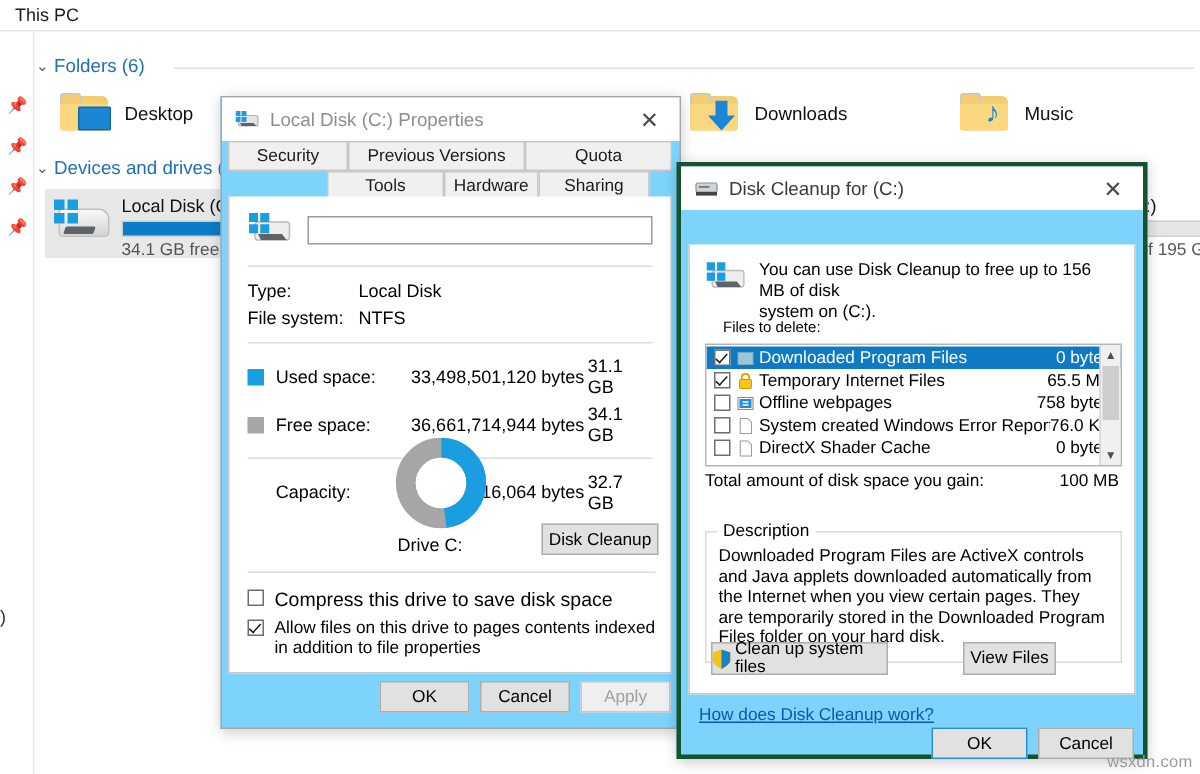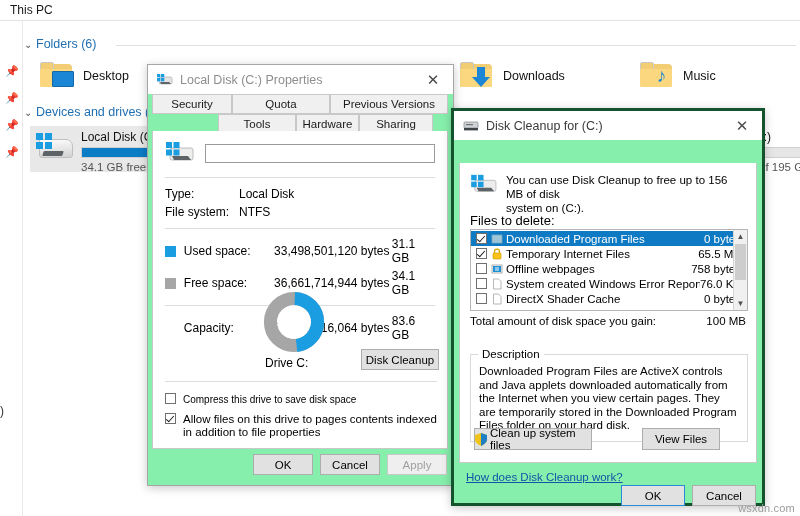--- a/index.html
+++ b/index.html
@@ -52,21 +52,21 @@
   .drive-ico .win{position:absolute;left:1px;top:3px;width:17px;height:17px;}
   .win i{position:absolute;width:7px;height:7px;background:#1b9de2;}
   .win i:nth-child(1){left:0;top:0}.win i:nth-child(2){left:9px;top:0}
   .win i:nth-child(3){left:0;top:9px}.win i:nth-child(4){left:9px;top:9px}
   .drive-name{font-size:12px;color:#111;line-height:14px;}
   .bar-out{width:135px;height:11px;background:#e6e6e6;border:1px solid #d0d0d0;box-sizing:border-box;margin:3px 0 3px 0;}
   .bar-in{height:100%;background:#0b7cc6;}
   .drive-sub{font-size:11.5px;color:#555;}
 
   
-  .win-dlg{position:absolute;background:#86efac;border:1px solid #a6a6a6;box-shadow:0 2px 9px rgba(0,0,0,.22);}
+  .win-dlg{position:absolute;background:#7dd3fc;border:1px solid #a6a6a6;box-shadow:0 2px 9px rgba(0,0,0,.22);}
   .win-dlg.active{border:3px solid #14532d;}
   .title-bar{height:29px;display:flex;align-items:center;background:#ffffff;}
   .title-ico{width:16px;height:13px;margin:0 7px 0 9px;position:relative;flex:0 0 16px;}
   .title-txt{font-size:12.5px;color:#3a3a3a;flex:1;}
   .title-txt.dim{color:#8e8e8e;}
   .close-btn{width:40px;height:28px;display:flex;align-items:center;justify-content:center;font-size:15px;color:#4a4a4a;}
 
   
   .tabrow{display:flex;font-size:11.5px;}
   .tab{border:1px solid #c8c8c8;background:#f0f0f0;text-align:center;padding:3px 0;box-sizing:border-box;color:#1a1a1a;}
@@ -214,22 +214,22 @@
         <rect x="0" y="5" width="3.3" height="3.3" fill="#1b9de2"></rect>
         <rect x="4" y="5" width="3.3" height="3.3" fill="#1b9de2"></rect>
       </svg>
     </span>
     <span class="title-txt dim">Local Disk (C:) Properties</span>
     <span class="close-btn">✕</span>
   </div>
 
   <div class="tabrow" style="margin:0 3px 0 4px">
     <div class="tab" style="width:80px">Security</div>
+    <div class="tab" style="width:118px">Previous Versions</div>
     <div class="tab" style="width:98px">Quota</div>
-    <div class="tab" style="width:118px">Previous Versions</div>
   </div>
 
   <div class="tabrow" style="margin:0 3px 0 4px">
     <div class="tab active" style="width:66px">General</div>
     <div class="tab" style="width:78px">Tools</div>
     <div class="tab" style="width:63px">Hardware</div>
     <div class="tab" style="width:74px">Sharing</div>
   </div>
 
   <div class="dlg-body" style="position:absolute;left:4px;top:66px;width:296px;height:318px;border:1px solid #c8c8c8;border-top:none;box-sizing:border-box;">
@@ -274,40 +274,40 @@
       <span style="width:120px">36,661,714,944 bytes</span>
       <span>34.1 GB</span>
     </div>
 
     <div class="sep" style="margin:8px 12px 0 12px"></div>
 
     <div class="row" style="align-items:center;padding:8px 12px 0 12px">
       <span class="swatch" style="margin-right:8px"></span>
       <span style="width:92px">Capacity:</span>
       <span style="width:120px">70,160,216,064 bytes</span>
-      <span>83.6 GB</span>
+      <span>32.7 GB</span>
     </div>
 
     <div style="position:absolute;left:110px;top:160px">
       <svg width="62" height="62" viewBox="0 0 42 42">
         <circle cx="21" cy="21" r="15.9" fill="transparent" stroke="#a6a6a6" stroke-width="9"></circle>
         <circle cx="21" cy="21" r="15.9" fill="transparent" stroke="#1b9de2" stroke-width="9" stroke-dasharray="48 52" stroke-dashoffset="25"></circle>
         <circle cx="21" cy="21" r="11.4" fill="#ffffff"></circle>
       </svg>
     </div>
 
     <div style="position:absolute;left:112px;top:225px;font-size:12px">Drive C:</div>
 
     <div class="btn" style="position:absolute;left:208px;top:218px;width:78px;height:21px">Disk Cleanup</div>
 
     <div class="sep" style="position:absolute;left:12px;top:250px;width:272px"></div>
 
     <div style="position:absolute;left:12px;top:262px;display:flex;align-items:flex-start;gap:7px;width:270px">
       <span class="cbx"></span>
-      <span style="font-size:10px;line-height:13px">Compress this drive to save disk space</span>
+      <span style="font-size:13px;line-height:13px">Compress this drive to save disk space</span>
     </div>
     <div style="position:absolute;left:12px;top:282px;display:flex;align-items:flex-start;gap:7px;width:272px">
       <span class="cbx on"></span>
       <span style="font-size:11.5px;line-height:13px">Allow files on this drive to pages contents indexed in addition to file properties</span>
     </div>
   </div>
 
   <div class="btn" style="position:absolute;left:105px;top:389px;width:60px;height:21px">OK</div>
   <div class="btn" style="position:absolute;left:172px;top:389px;width:60px;height:21px">Cancel</div>
   <div class="btn disabled" style="position:absolute;left:239px;top:389px;width:60px;height:21px">Apply</div>
@@ -343,21 +343,21 @@
           <rect x="1" y="9.5" width="6" height="6" fill="#1b9de2"></rect>
           <rect x="8.5" y="9.5" width="6" height="6" fill="#1b9de2"></rect>
         </svg>
       </span>
       <span style="font-size:11.5px;line-height:14px">
         <span>You can use Disk Cleanup to free up to 156 MB of disk</span><br>
         <span>system on  (C:).</span>
       </span>
     </div>
 
-    <div style="position:absolute;left:10px;top:50px;font-size:13px">Files to delete:</div>
+    <div style="position:absolute;left:22px;top:50px;font-size:10px">Files to delete:</div>
 
     <div class="listbox" style="position:absolute;left:10px;top:66px;width:276px;height:80px">
 
       <div class="lrow sel" style="margin-top:1px">
         <span class="cbx on" style="margin-left:2px"></span>
         <span class="lico">
           <svg width="12" height="12" viewBox="0 0 12 12">
               <rect x="1" y="2" width="10" height="8" fill="#9fc6d8" stroke="#7da9bd" stroke-width=".7"></rect>
             </svg>
         </span>
@@ -431,21 +431,21 @@
 
     <div class="btn" style="position:absolute;left:14px;top:265px;width:118px;height:22px">
       <span class="shield">
         <svg width="12" height="13" viewBox="0 0 12 13">
           <path d="M6 0 L12 2 V7 C12 10 6 13 6 13 C6 13 0 10 0 7 V2 Z" fill="#f0c419"></path>
           <path d="M6 0 L12 2 V7 C12 10 6 13 6 13 Z" fill="#1f7fc4"></path>
         </svg>
       </span>
       <span>Clean up system files</span>
     </div>
-    <div class="btn" style="position:absolute;left:182px;top:265px;width:78px;height:22px">View Files</div>
+    <div class="btn" style="position:absolute;left:182px;top:265px;width:62px;height:22px">View Files</div>
   </div>
 
   <a class="link" href="#" style="position:absolute;left:12px;top:360px">How does Disk Cleanup work?</a>
 
   <div class="btn def" style="position:absolute;left:167px;top:374px;width:64px;height:21px">OK</div>
   <div class="btn" style="position:absolute;left:238px;top:374px;width:64px;height:21px">Cancel</div>
 </div>
 
 <div id="watermark">wsxdn.com</div>
 

